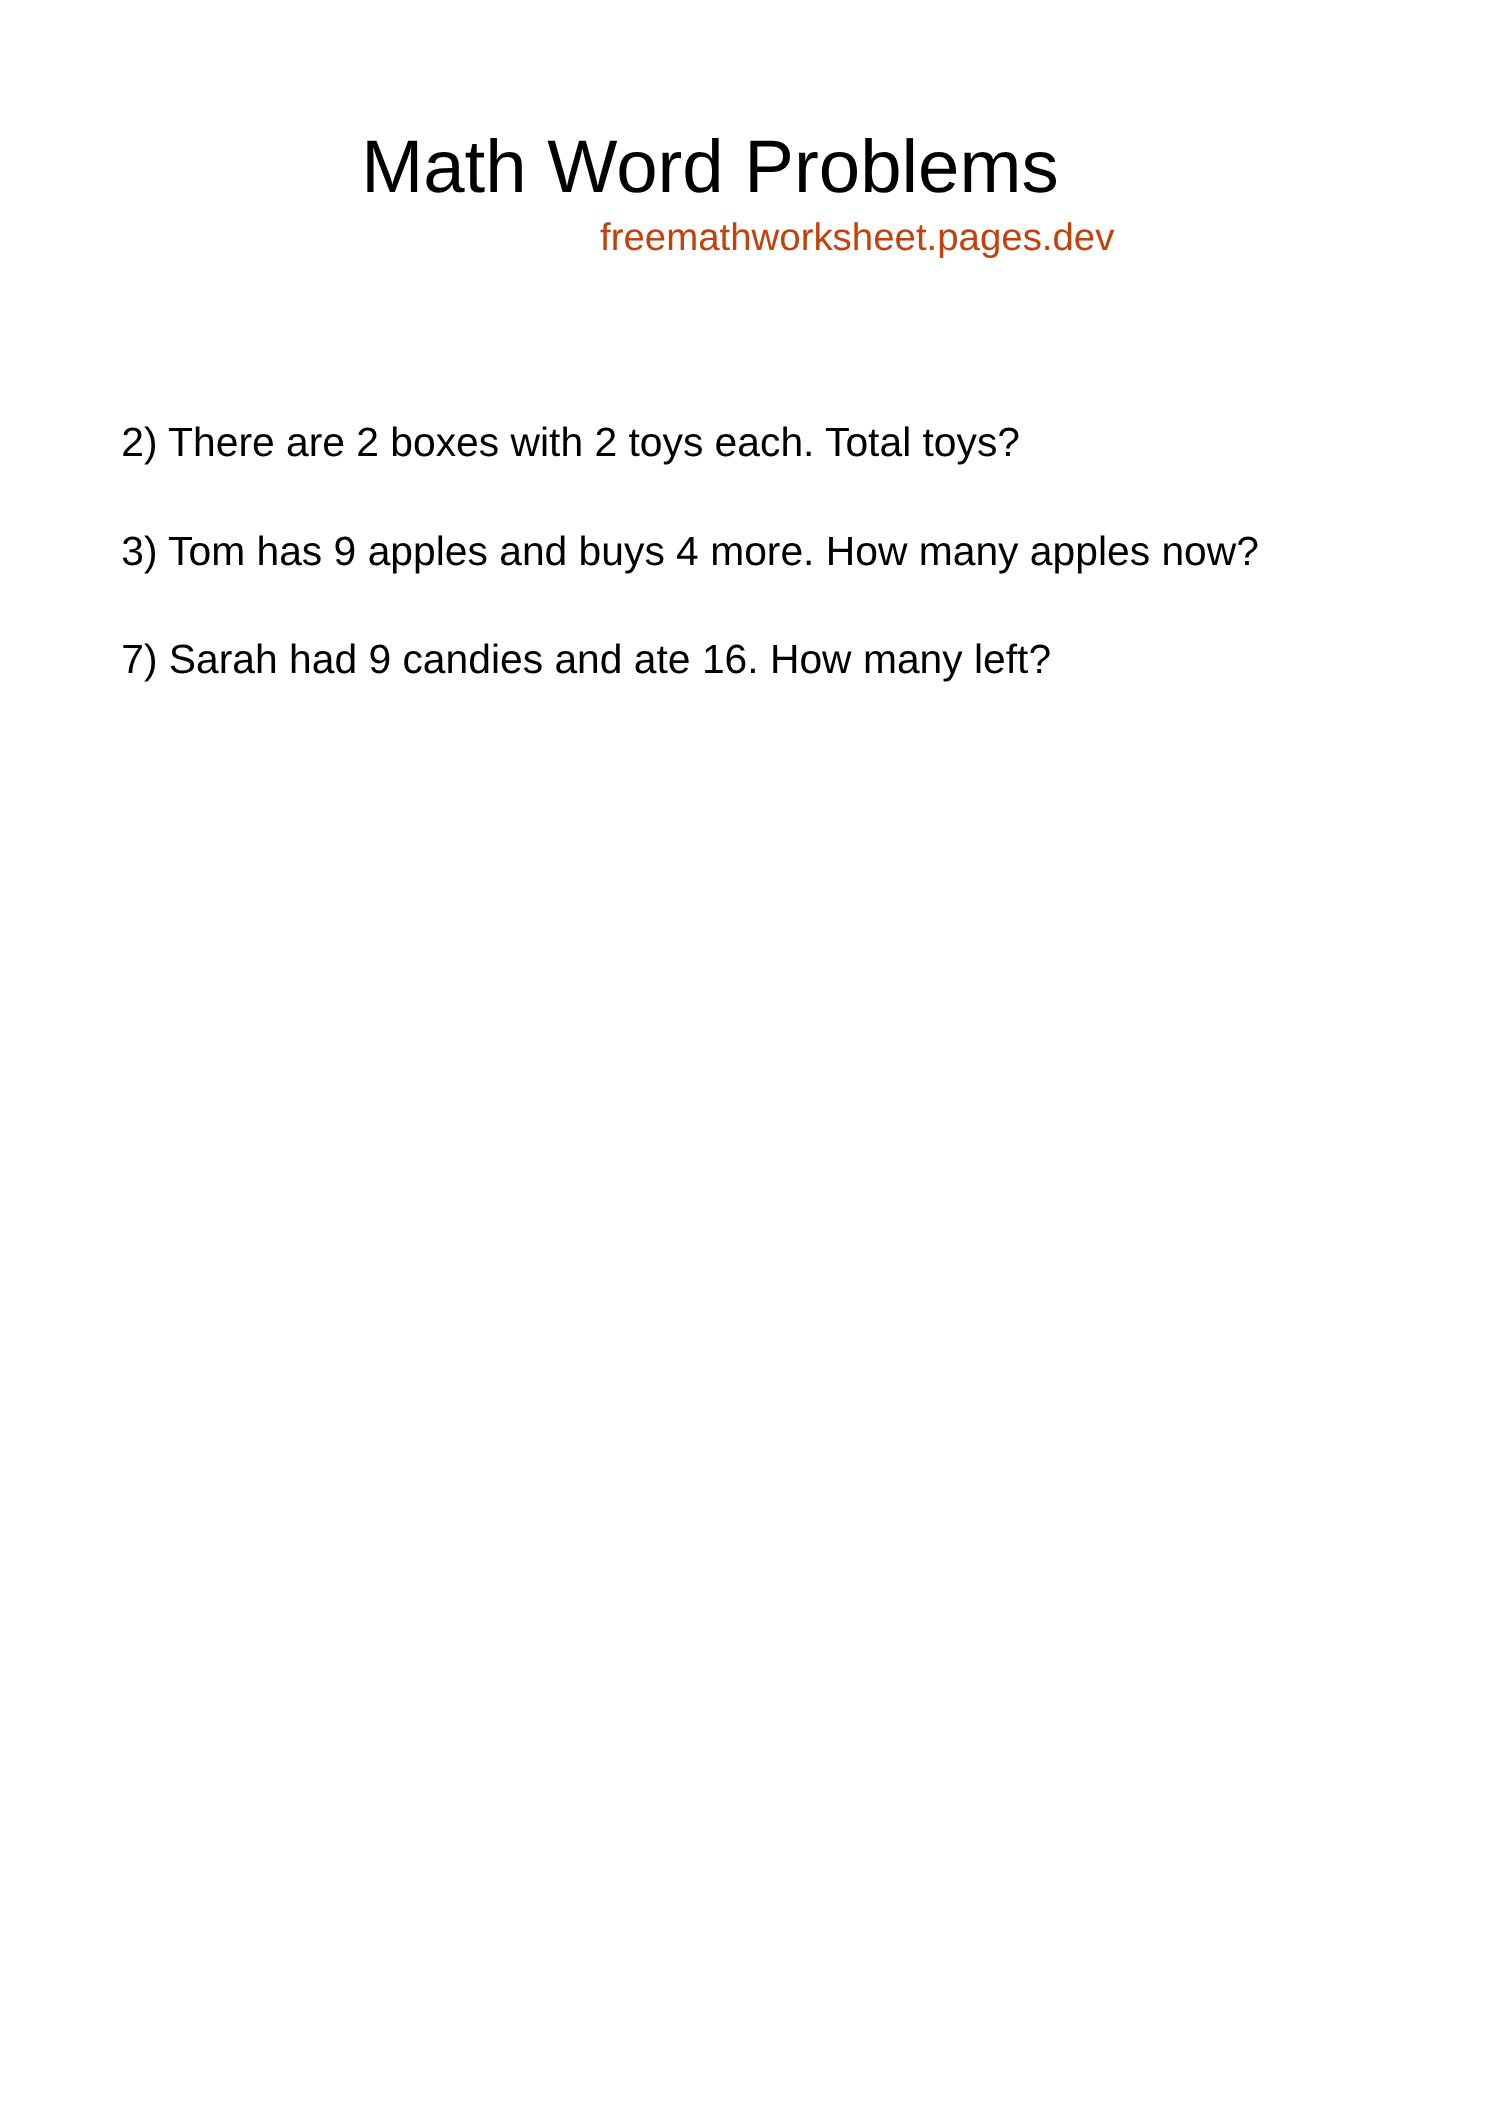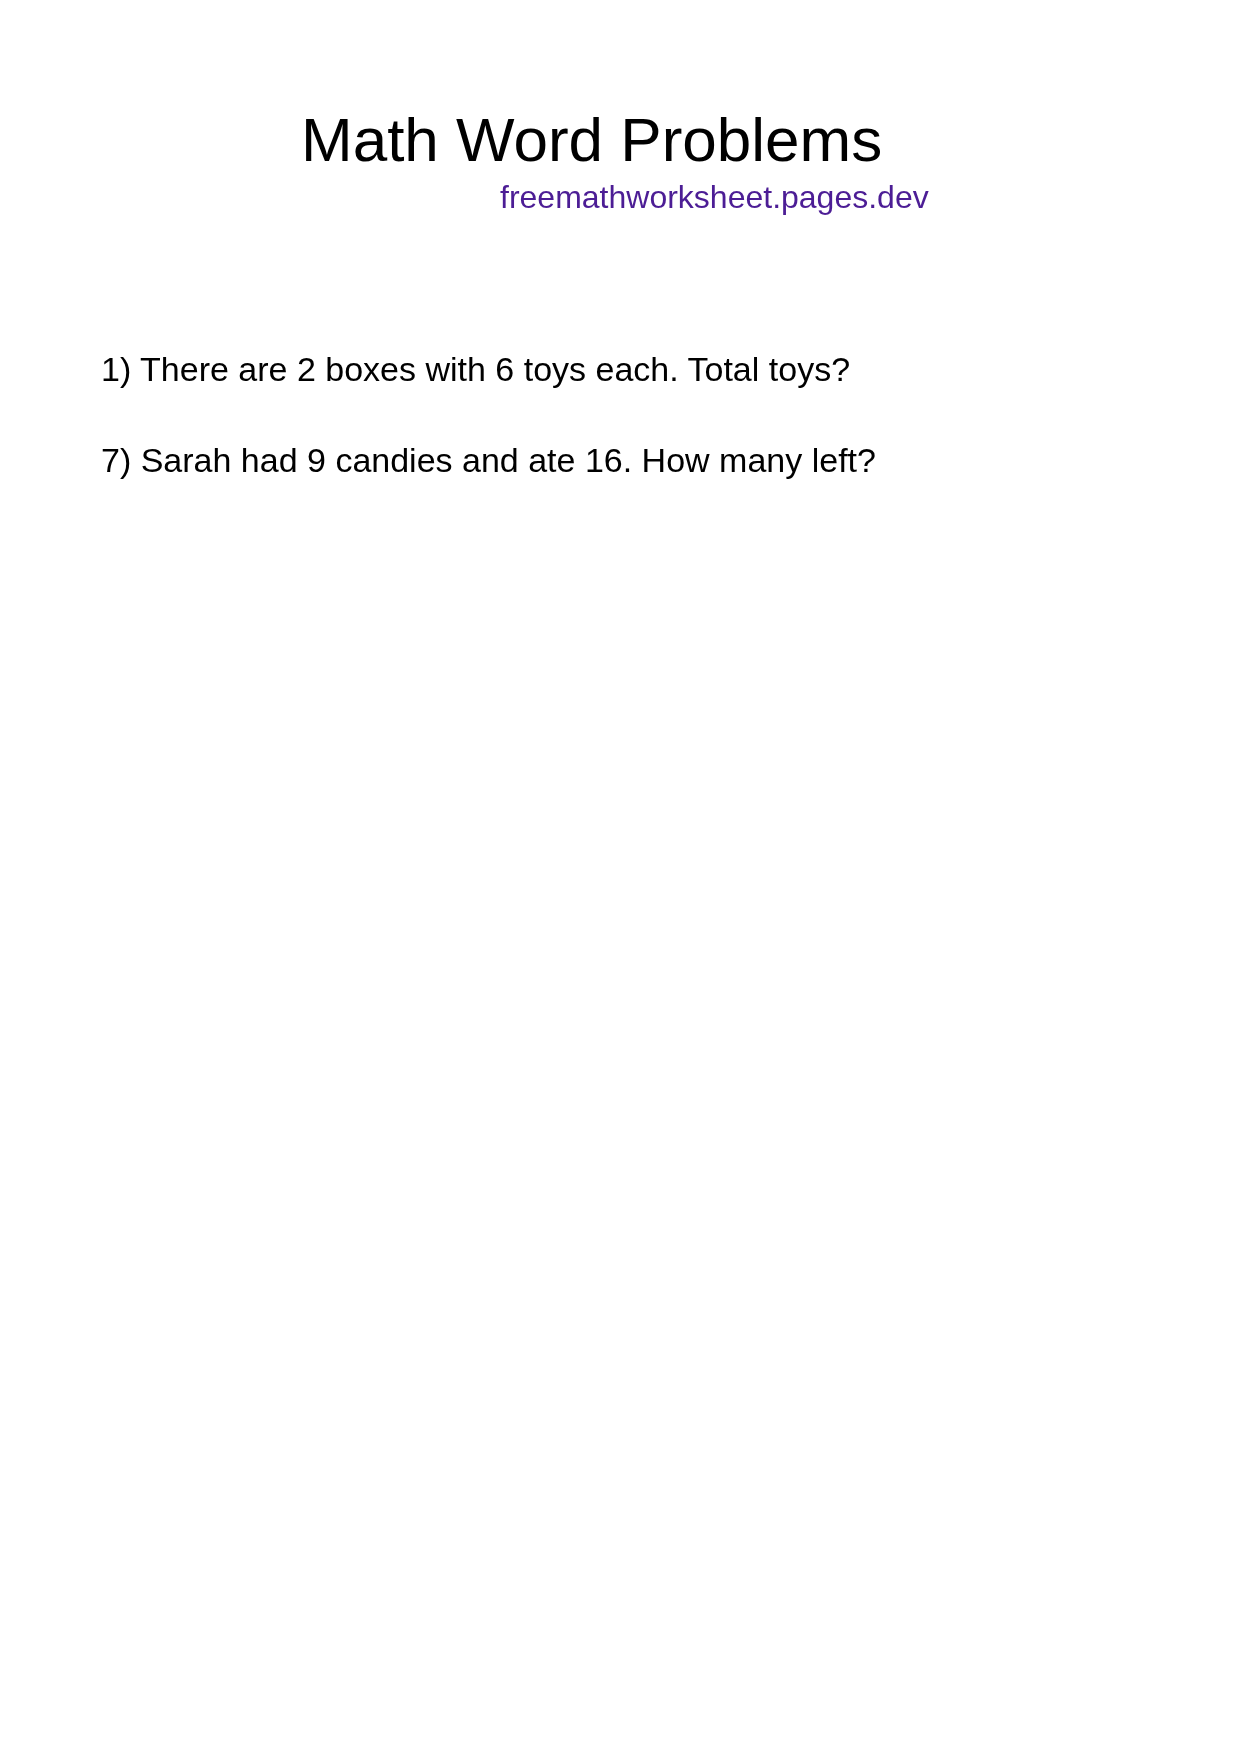--- a/index.html
+++ b/index.html
@@ -24,21 +24,21 @@
     white-space: nowrap;
     margin: 0;
     font-weight: normal;
   }
   .subtitle {
     position: absolute;
     left: 500px;
     top: 178px;
     font-size: 32px;
     line-height: 38px;
-    color: #4c1d95;
+    color: #c2410c;
     white-space: nowrap;
   }
   .problems {
     position: absolute;
     left: 101px;
     top: 349px;
     margin: 0;
     padding: 0;
     list-style: none;
   }
@@ -49,15 +49,16 @@
     white-space: nowrap;
   }
 </style>
 </head>
 <body>
 
 <h1 class="title">Math Word Problems</h1>
 <div class="subtitle">freemathworksheet.pages.dev</div>
 
 <ol class="problems">
-  <li class="problem">1) There are 2 boxes with 6 toys each. Total toys?</li>
+  <li class="problem">2) There are 2 boxes with 2 toys each. Total toys?</li>
+  <li class="problem">3) Tom has 9 apples and buys 4 more. How many apples now?</li>
   <li class="problem">7) Sarah had 9 candies and ate 16. How many left?</li>
 </ol>
 
 </body></html>

